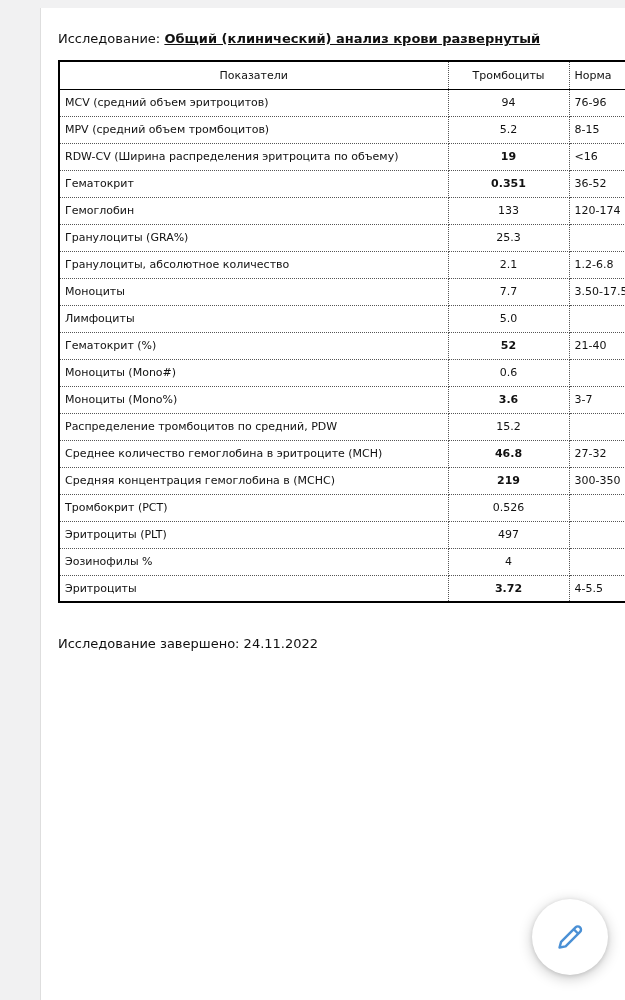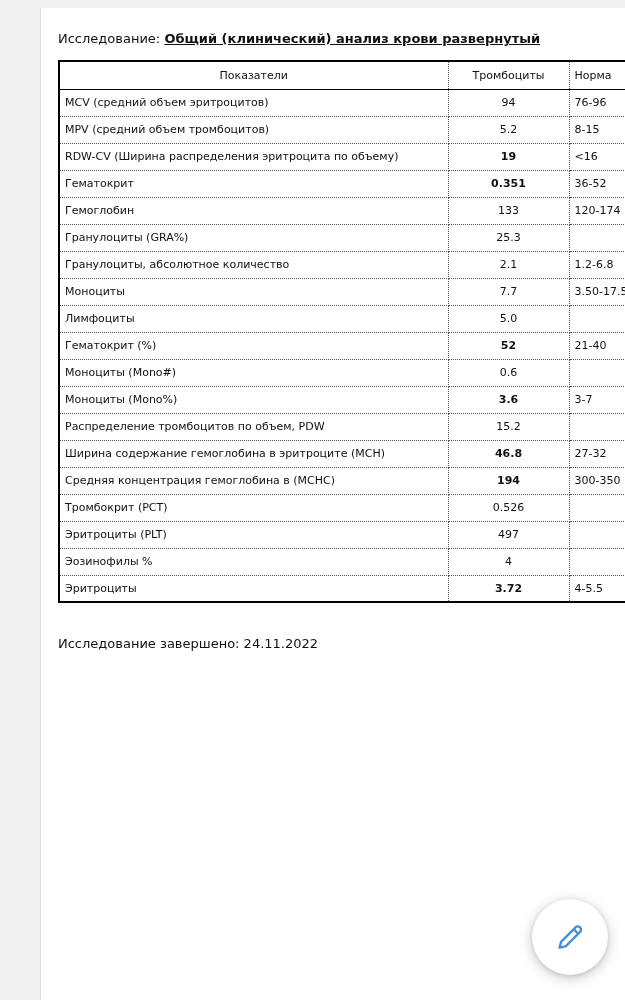--- a/index.html
+++ b/index.html
@@ -155,32 +155,32 @@
           <td class="name">Моноциты (Mono#)</td>
           <td class="result">0.6</td>
           <td class="norm"></td>
         </tr>
       <tr class="flagged">
           <td class="name">Моноциты (Mono%)</td>
           <td class="result">3.6</td>
           <td class="norm">3-7</td>
         </tr>
       <tr>
-          <td class="name">Распределение тромбоцитов по объем, PDW</td>
+          <td class="name">Распределение тромбоцитов по средний, PDW</td>
           <td class="result">15.2</td>
           <td class="norm"></td>
         </tr>
       <tr class="flagged">
-          <td class="name">Ширина содержание гемоглобина в эритроците (MCH)</td>
+          <td class="name">Среднее количество гемоглобина в эритроците (MCH)</td>
           <td class="result">46.8</td>
           <td class="norm">27-32</td>
         </tr>
       <tr class="flagged">
           <td class="name">Средняя концентрация гемоглобина в (MCHC)</td>
-          <td class="result">194</td>
+          <td class="result">219</td>
           <td class="norm">300-350</td>
         </tr>
       <tr>
           <td class="name">Тромбокрит (PCT)</td>
           <td class="result">0.526</td>
           <td class="norm"></td>
         </tr>
       <tr>
           <td class="name">Эритроциты (PLT)</td>
           <td class="result">497</td>

